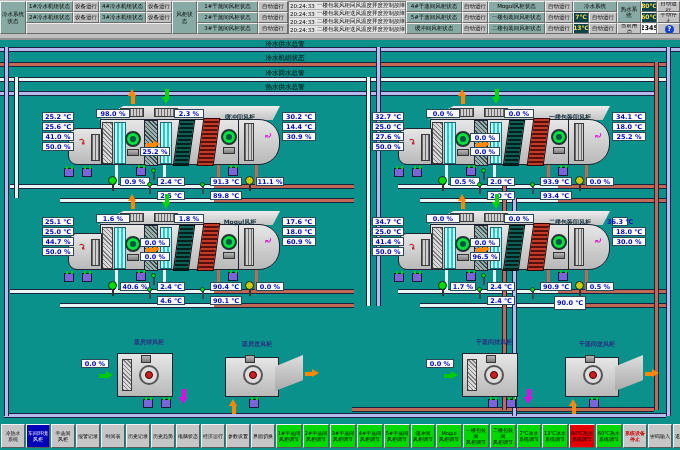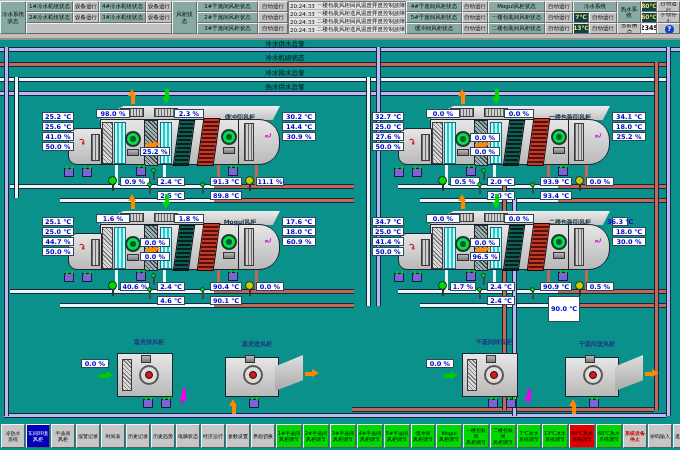--- a/index.html
+++ b/index.html
@@ -510,21 +510,21 @@
       </div>
       <div class="vbox" style="left: 89px; top: 85px; width: 28px; height: 9px;">2.4 ℃</div>
       <div class="vbox" style="left: 142px; top: 71px; width: 32px; height: 9px;">90.9 ℃</div>
       <div class="valve" style="left: 177px; top: 70px; width: 9px; height: 9px; background: rgb(200, 204, 0);">
         <div style="left: 3px; top: 8px; width: 2px; height: 6px; background: rgb(51, 51, 51);"></div>
       </div>
       <div class="vbox" style="left: 188px; top: 71px; width: 28px; height: 9px;">0.5 %</div>
       <div style="left: 134px; top: 80px; width: 2px; height: 8px; background: rgb(68, 68, 85);">
         <div class="dot" style="left: -2px; top: -4px; width: 5px; height: 5px;"></div>
       </div>
-      <div class="vbox" style="left: 150px; top: 85px; width: 32px; height: 26px;">90.0 ℃</div>
+      <div class="vbox" style="left: 156px; top: 85px; width: 32px; height: 14px;">90.0 ℃</div>
     </div>
     <div style="left: 117px; top: 353px; width: 100px; height: 60px;">
       <div class="sulabel" style="left: -8px; top: -15px; width: 80px; height: 8px; text-align: center;">蒸房排风柜</div>
       <div class="body3d" style="left: 0px; top: 0px; width: 56px; height: 44px;"></div>
       <div class="hatch" style="left: 5px; top: 6px; width: 10px; height: 32px;"></div>
       <div style="left: 22px; top: 12px; width: 20px; height: 20px; border: 2px solid rgb(85, 85, 85); border-radius: 50%; background: rgb(220, 220, 220);">
         <div style="left: 4px; top: 4px; width: 8px; height: 8px; background: rgb(200, 32, 32); border-radius: 50%; border: 1px solid rgb(68, 0, 0);"></div>
       </div>
       <div class="motor" style="left: 24px; top: 2px; width: 10px; height: 8px;"></div>
       <div class="vbox" style="left: -36px; top: 6px; width: 28px; height: 9px;">0.0 %</div>

